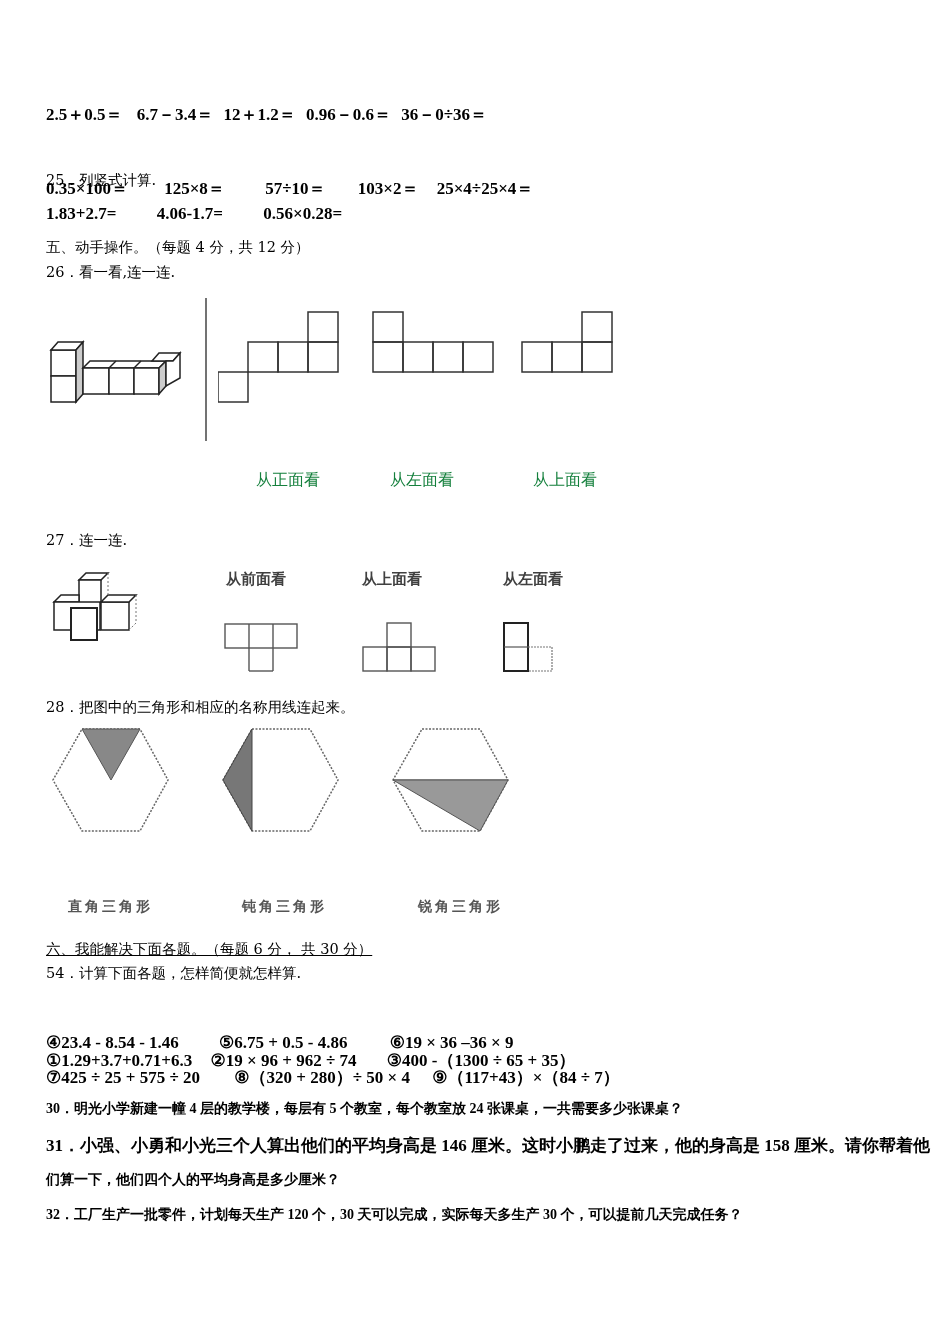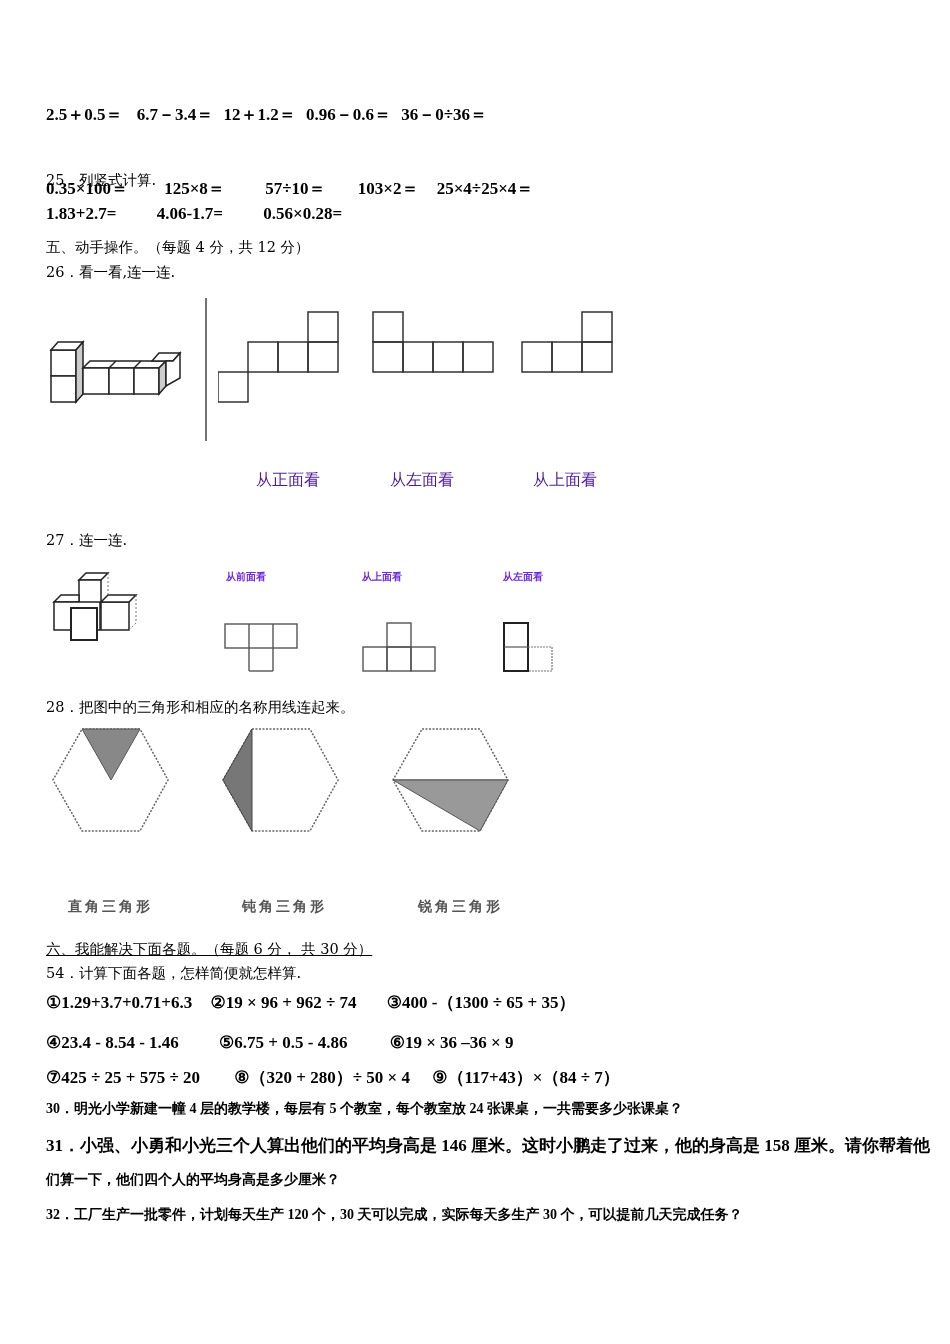--- a/index.html
+++ b/index.html
@@ -1,22 +1,22 @@
 <!DOCTYPE html>
 <html><head>
 <meta charset="utf-8">
 <style>
   html, body { margin: 0; padding: 0; background: #ffffff; }
   body { width: 950px; height: 1344px; position: relative; overflow: hidden;
          font-family: "DejaVu Serif", "Liberation Serif", serif; color: #000; }
   .line { position: absolute; left: 46px; white-space: nowrap; font-size: 14.5px; }
   .bold { font-weight: bold; font-family: "Liberation Serif", "DejaVu Serif", serif; font-size: 17px; }
   .gap { display: inline-block; }
-  .cap { position: absolute; font-size: 16px; font-family: Liberation Sans, sans-serif; color: #4c1d95; }
-  .cap2 { position: absolute; font-size: 10px; font-weight: bold; font-family: "DejaVu Serif", serif; color: #6d28d9; }
+  .cap { position: absolute; font-size: 16px; font-family: Liberation Sans, sans-serif; color: #15803d; }
+  .cap2 { position: absolute; font-size: 15px; font-weight: bold; font-family: "DejaVu Serif", serif; color: #404040; }
   .cap3 { position: absolute; font-size: 14px; font-weight: bold; font-family: "DejaVu Serif", serif; color: #555; letter-spacing: 3px; }
   svg { position: absolute; }
 </style>
 </head>
 <body>
 
 <div class="line bold" style="top:103px;">
   <span>2.5＋0.5＝</span><span class="gap" style="width:10px"></span>
   <span>6.7－3.4＝</span><span class="gap" style="width:6px"></span>
   <span>12＋1.2＝</span><span class="gap" style="width:6px"></span>
@@ -152,21 +152,21 @@
   <polygon points="32,2 90,2 118,53 90,104 32,104 3,53" fill="#fff" stroke="#666" stroke-width="1.5" stroke-dasharray="2,1.5"></polygon>
   <line x1="3" y1="53" x2="118" y2="53" stroke="#444" stroke-width="1.2"></line>
   <polygon points="3,53 118,53 90,104" fill="#999" stroke="#555" stroke-width="1"></polygon>
 </svg>
 <div class="cap3" style="left:68px; top:898px;">直角三角形</div>
 <div class="cap3" style="left:242px; top:898px;">钝角三角形</div>
 <div class="cap3" style="left:418px; top:898px;">锐角三角形</div>
 
 <div class="line" style="top:940px;text-decoration:underline;">六、我能解决下面各题。（每题 6 分， 共 30 分）</div>
 <div class="line" style="top:964px;">54．计算下面各题，怎样简便就怎样算.</div>
-<div class="line bold" style="top:991px;text-align:center;">
+<div class="line bold" style="top:1049px;text-align:center;">
   <span>①1.29+3.7+0.71+6.3</span><span class="gap" style="width:14px"></span>
   <span>②19 × 96 + 962 ÷ 74</span><span class="gap" style="width:26px"></span>
   <span>③400 -（1300 ÷ 65 + 35）</span>
 </div>
 <div class="line bold" style="top:1032px;">
   <span>④23.4 - 8.54 - 1.46</span><span class="gap" style="width:36px"></span>
   <span>⑤6.75 + 0.5 - 4.86</span><span class="gap" style="width:38px"></span>
   <span>⑥19 × 36 –36 × 9</span>
 </div>
 <div class="line bold" style="top:1066px;">

